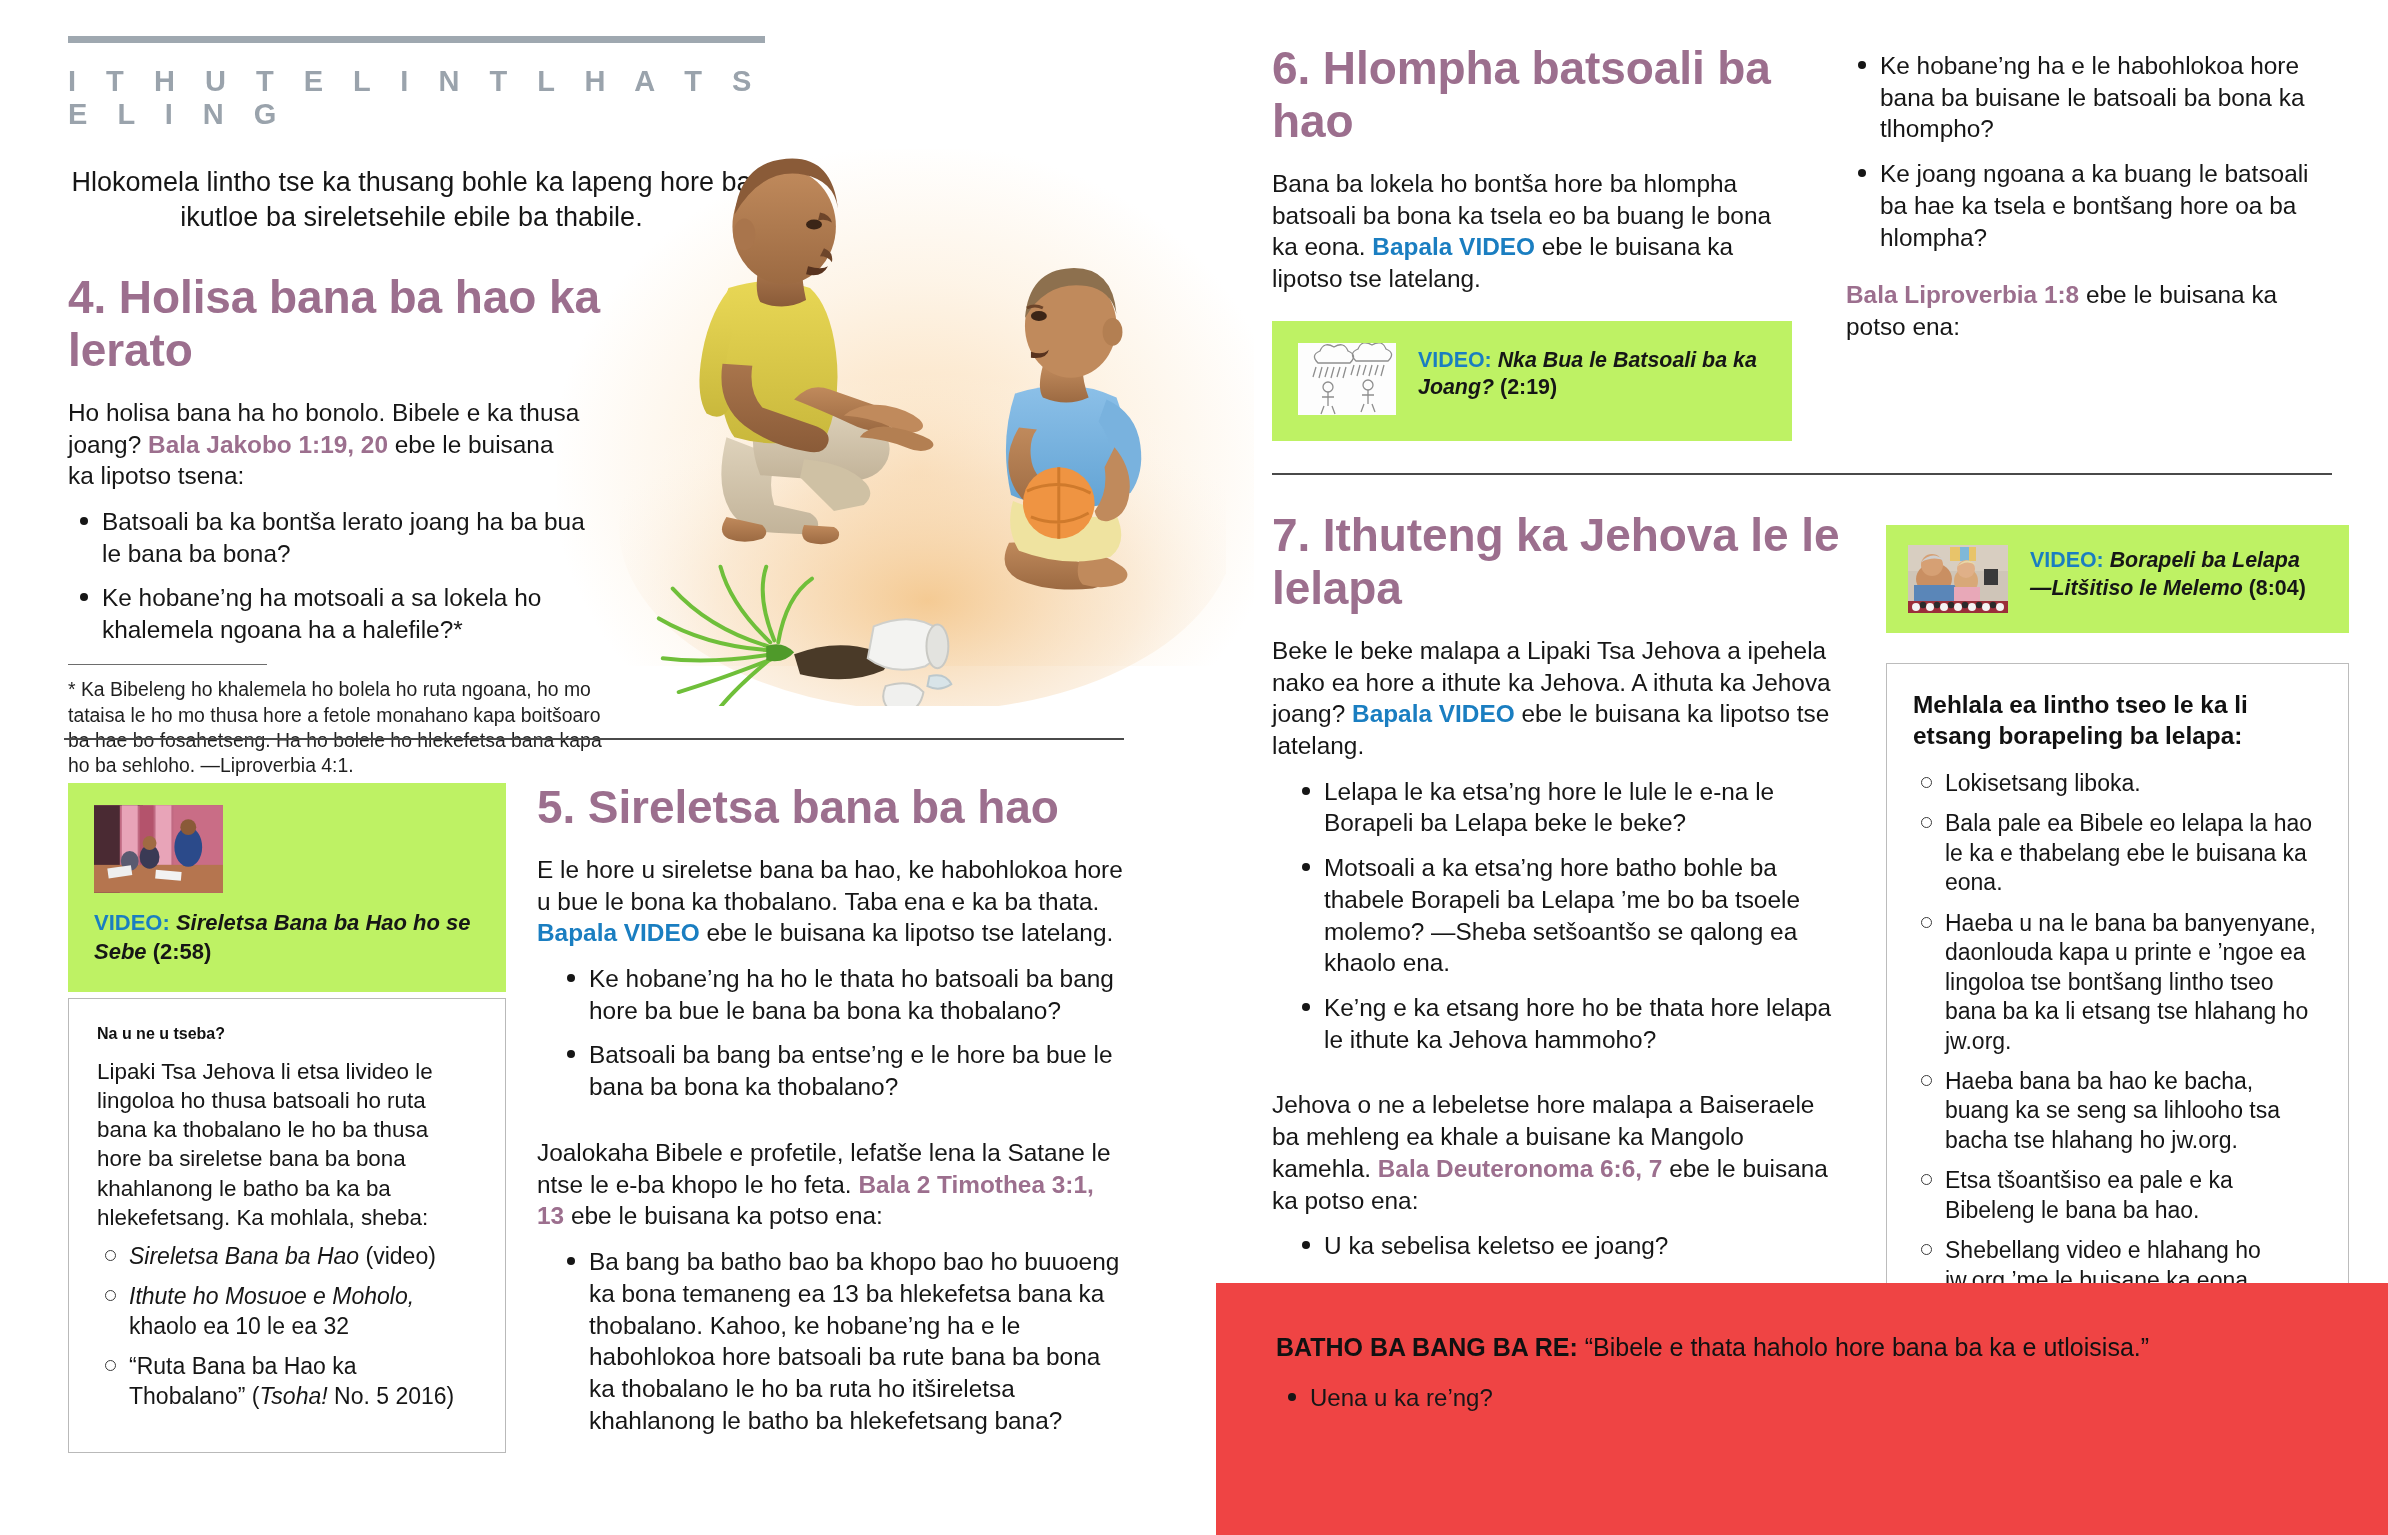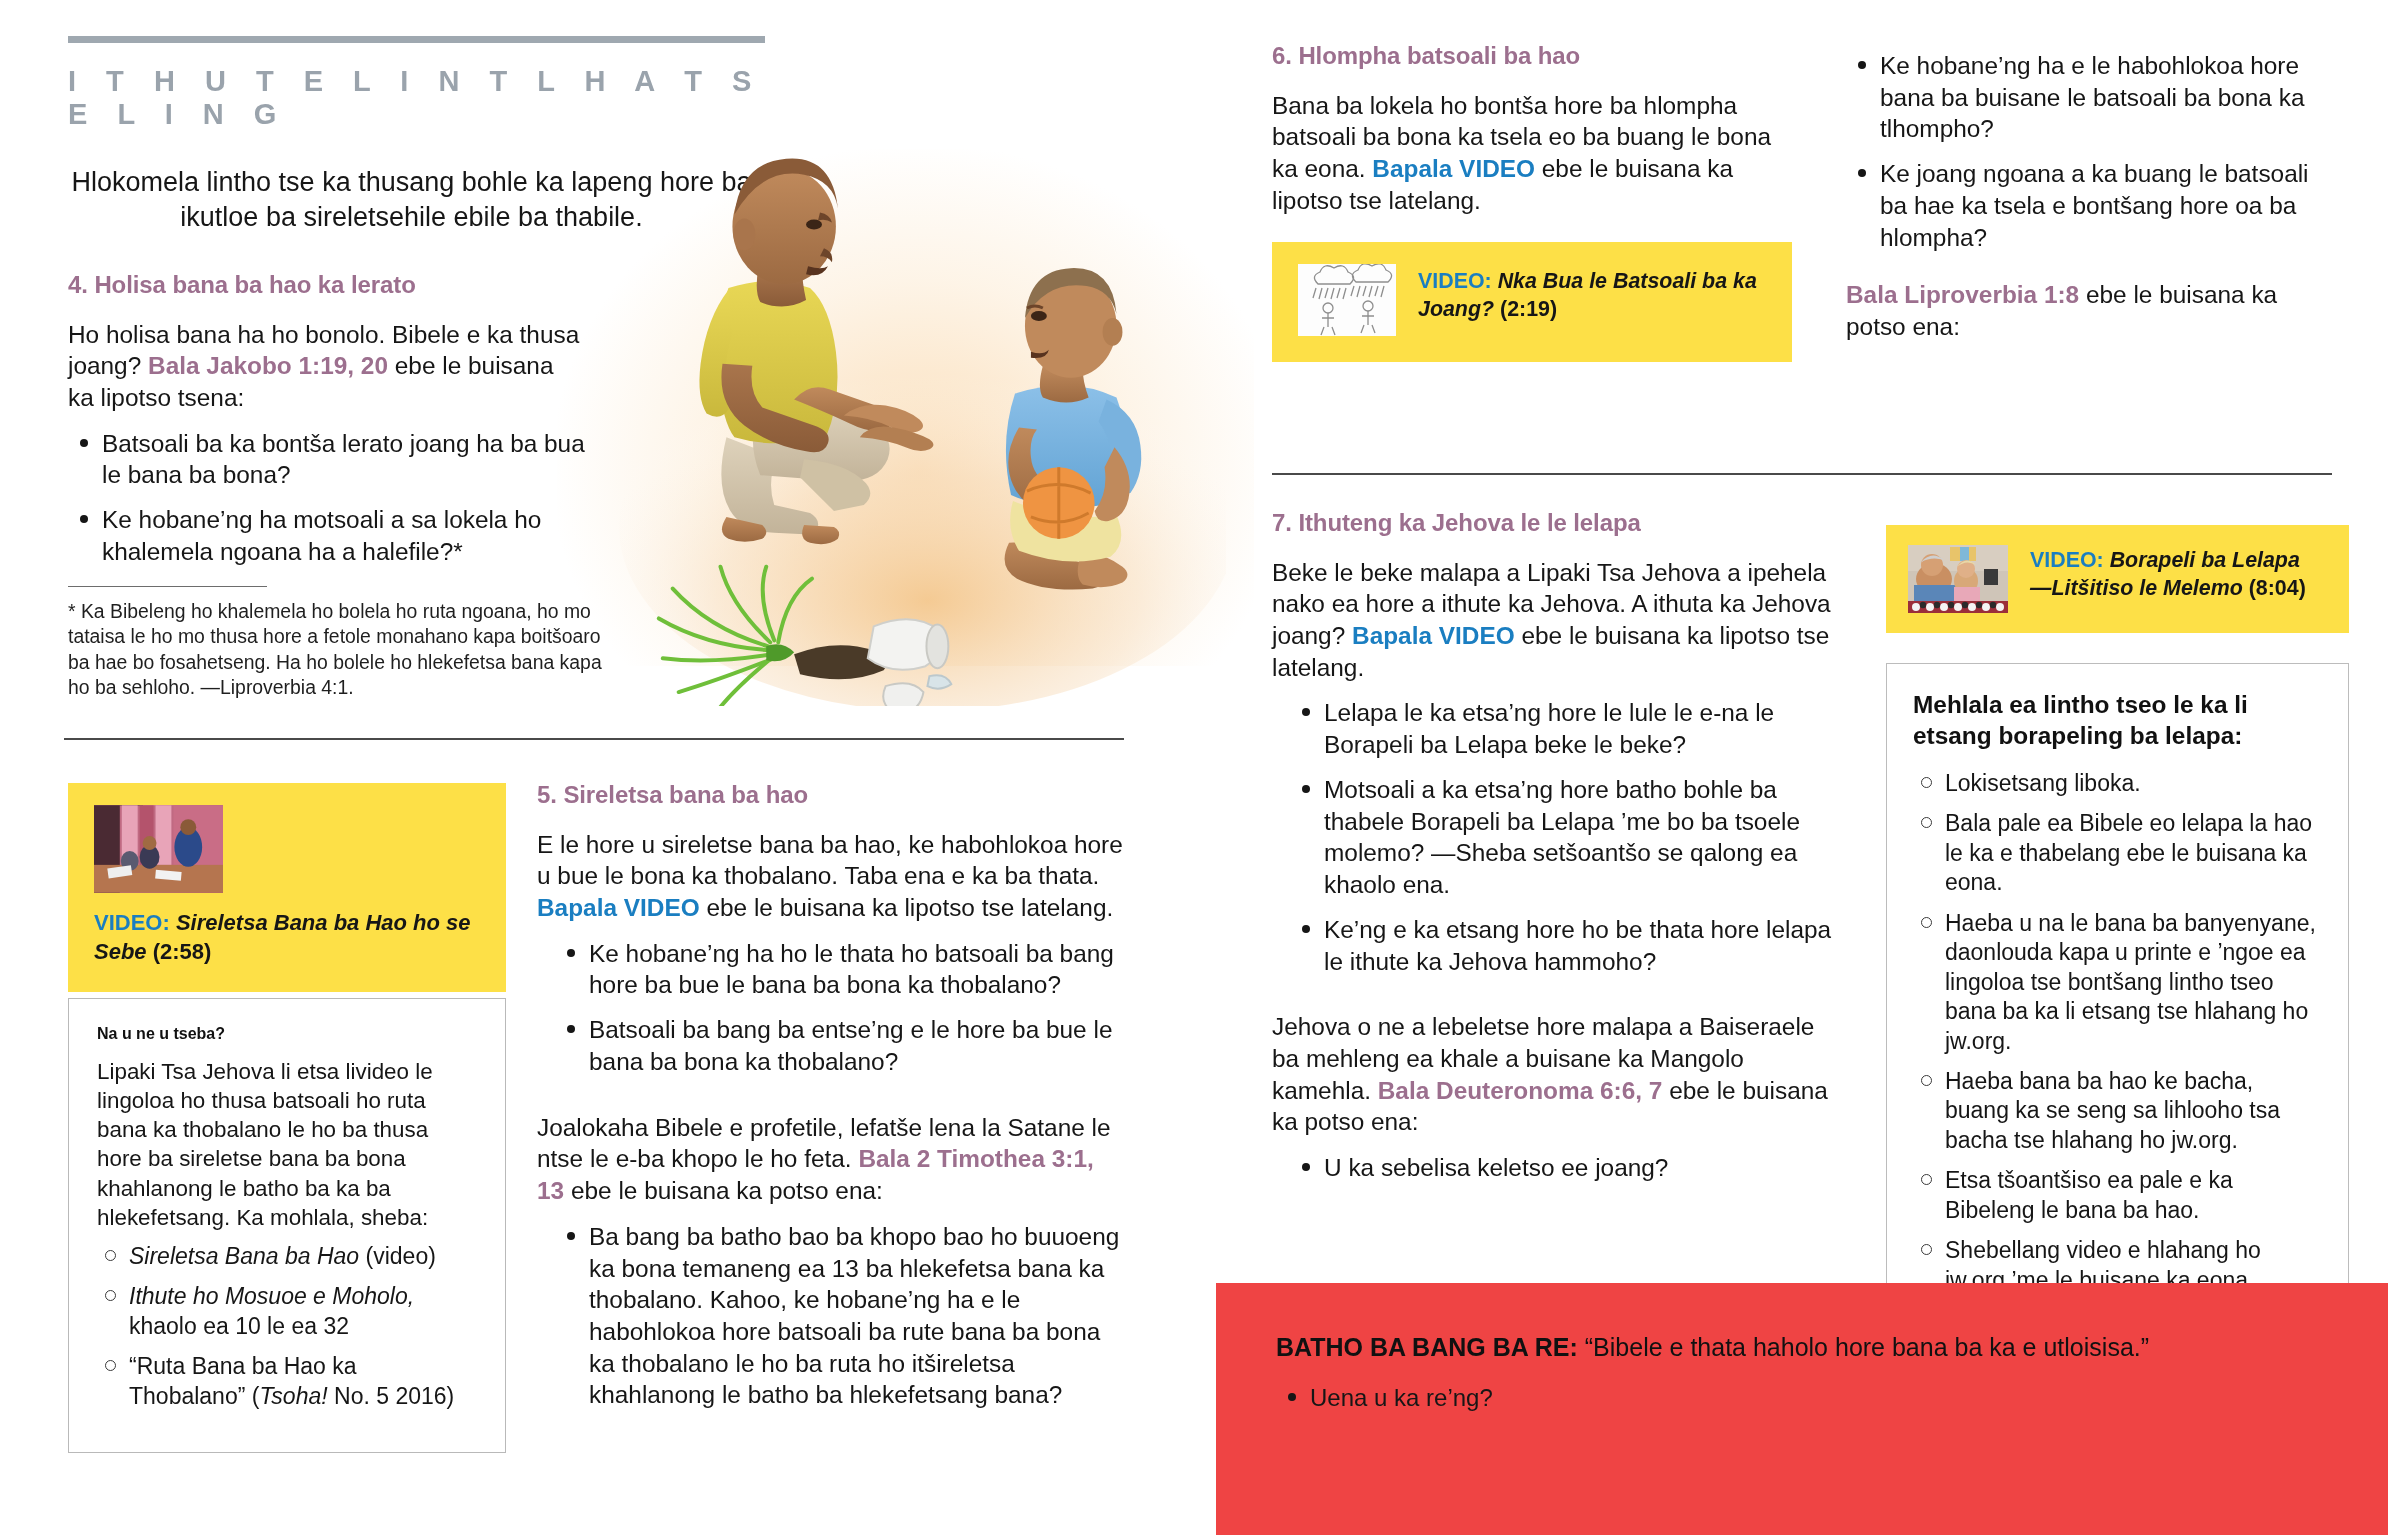--- a/index.html
+++ b/index.html
@@ -12,21 +12,21 @@
     position:relative;
     overflow:hidden;
   }
   .page { position:absolute; inset:0; }
 
   
   .body-text { font-size:24.4px; line-height:1.30; color:#161616; }
   .ref { color:#9c6f8e; font-weight:700; }
   .vidlink { color:#1a7ec1; font-weight:700; }
   h2.section-head {
-    color:#9c6f8e; font-size:24px; font-weight:700;
+    color:#9c6f8e; font-size:46px; font-weight:700;
     margin:0 0 20px 0; line-height:1.15; letter-spacing:-0.1px;
   }
   ul.bul { list-style:none; margin:14px 0 0 0; padding:0; }
   ul.bul > li {
     position:relative; padding-left:34px; margin-bottom:13px;
     font-size:24.4px; line-height:1.30; color:#161616;
   }
   ul.bul > li:before {
     content:""; position:absolute; left:12px; top:11px;
     width:8px; height:8px; border-radius:50%; background:#161616;
@@ -60,21 +60,21 @@
   
   .sec4 { position:absolute; left:68px; top:271px; width:557px; }
   .footnote-rule { width:199px; height:1.5px; background:#6d6d6d; margin:18px 0 12px 0; }
   .footnote { font-size:19.4px; line-height:1.30; color:#1f1f1f; width:552px; }
 
   
   .hr-left { position:absolute; left:64px; top:738px; width:1060px; height:1.6px; background:#4a4a4a; }
   .hr-right { position:absolute; left:1272px; top:473px; width:1060px; height:1.6px; background:#4a4a4a; }
 
   
-  .vcard { background:#fde047; padding:22px 26px 26px 26px; }
+  .vcard { background:#bef264; padding:22px 26px 26px 26px; }
   .vcard.row { display:flex; gap:22px; align-items:flex-start; }
   .vthumb { position:relative; flex:none; overflow:hidden; background:#cfcfcf; }
   .vthumb .play {
     position:absolute; left:0; top:0; width:38%; height:46%;
     background:#3a3a3a; display:flex; align-items:center; justify-content:center;
   }
   .vthumb .play:after {
     content:""; display:block;
     border-left:15px solid #fff; border-top:10px solid transparent; border-bottom:10px solid transparent;
     margin-left:3px;

